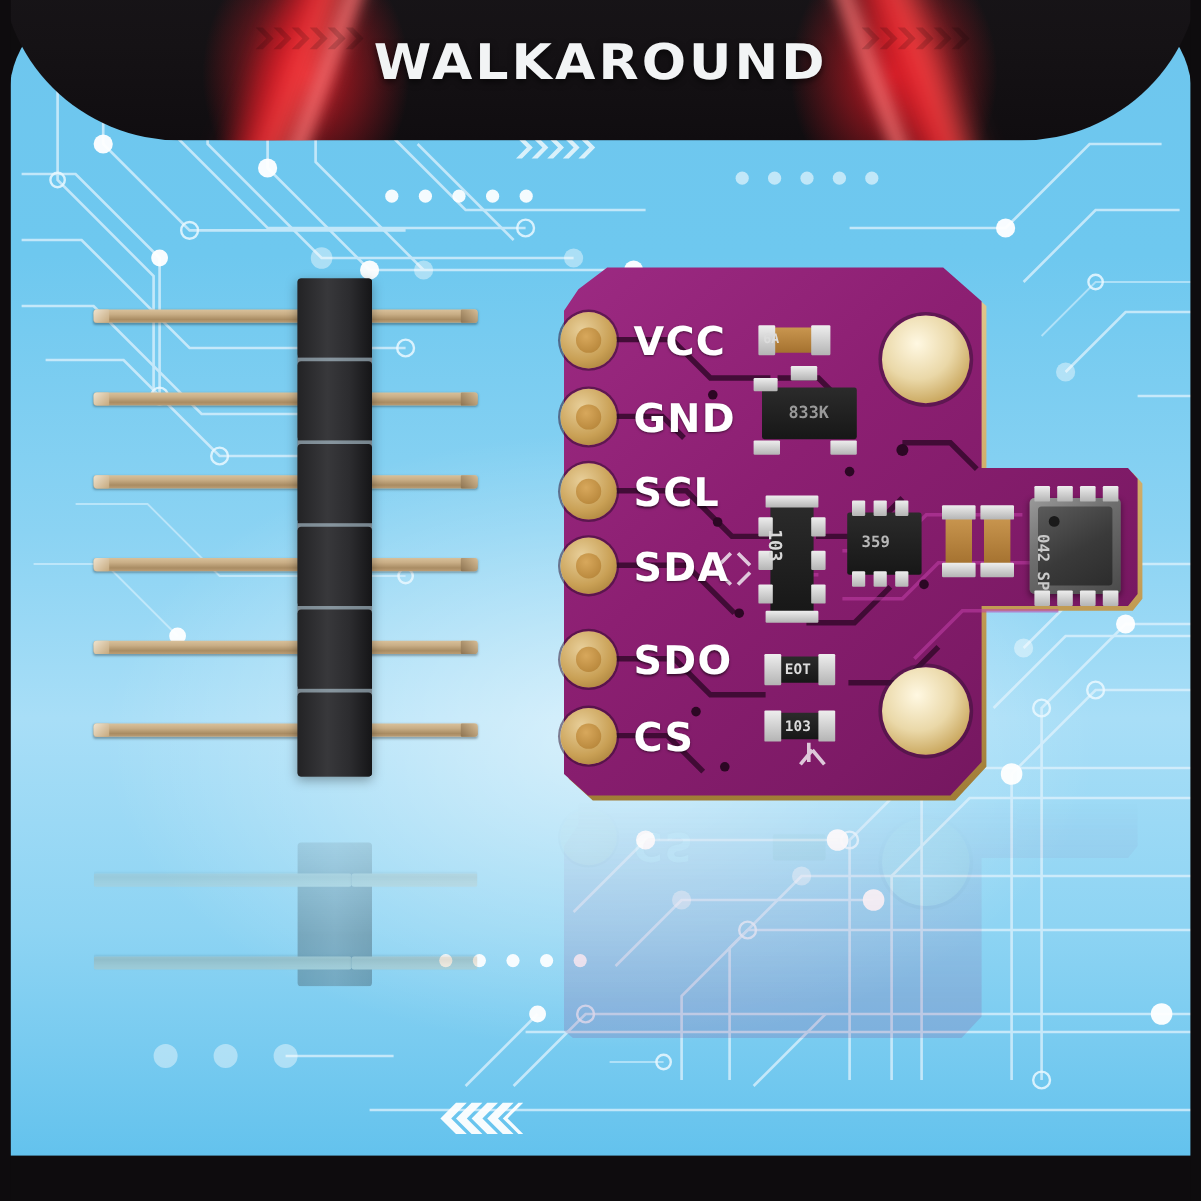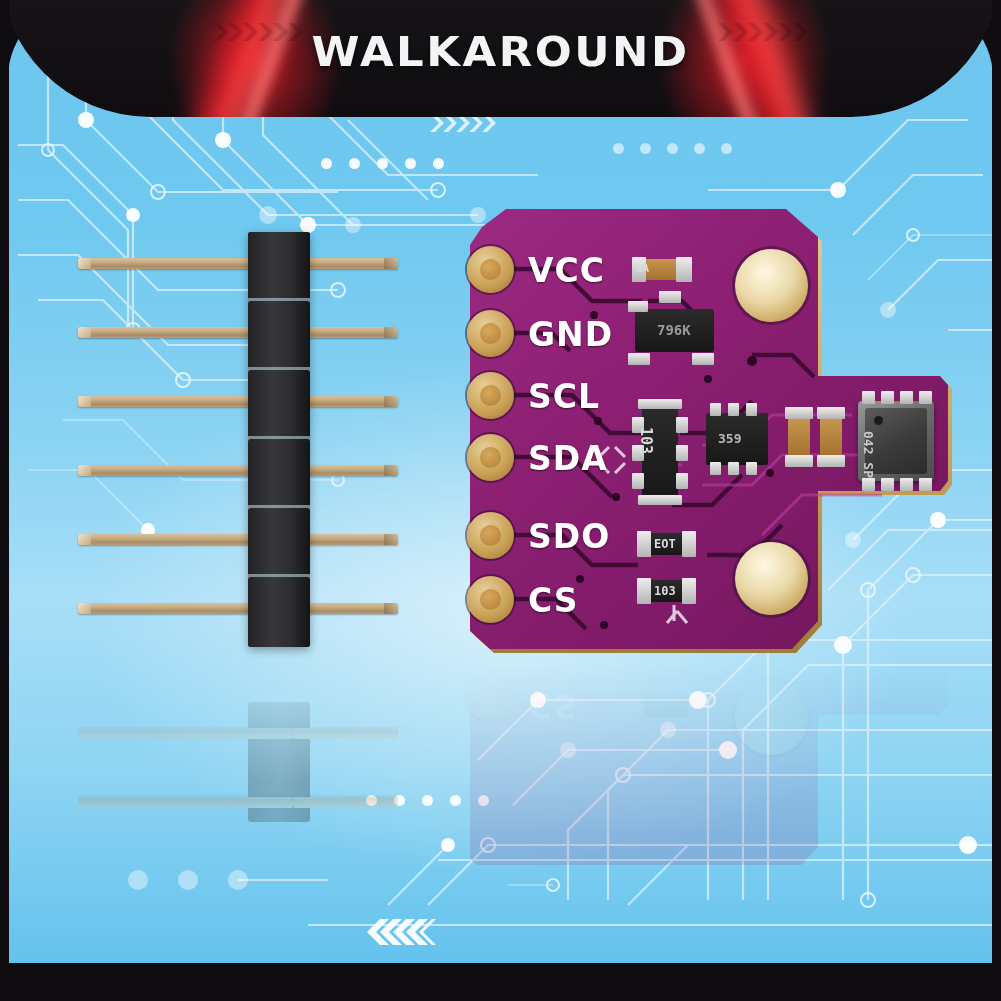--- a/index.html
+++ b/index.html
@@ -75,21 +75,21 @@
        border-radius:3px;}
   .hdr-gap{position:absolute;left:0;width:62px;height:6px;background:rgba(200,225,240,.55);}
 
   
   .hdr-reflect{position:absolute;left:78px;top:652px;width:320px;height:170px;
        transform:scaleY(-1);opacity:.30;
        -webkit-mask-image:linear-gradient(to top,transparent 2%,rgba(0,0,0,.9) 75%);
        mask-image:linear-gradient(to top,transparent 2%,rgba(0,0,0,.9) 75%);}
 
   
-  .pcb-wrap{position:absolute;left:452px;top:205px;width:510px;height:460px;}
+  .pcb-wrap{position:absolute;left:452px;top:219px;width:510px;height:460px;}
   .pcb-reflect{position:absolute;left:452px;top:665px;width:510px;height:200px;
        transform:scaleY(-1);opacity:.33;
        -webkit-mask-image:linear-gradient(to top,transparent 0%,rgba(0,0,0,.85) 85%);
        mask-image:linear-gradient(to top,transparent 0%,rgba(0,0,0,.85) 85%);}
 
   .pinlabel{position:absolute;color:#fff;font-size:33px;font-weight:bold;
         font-family:"DejaVu Sans", sans-serif;letter-spacing:1px;
         text-shadow:0 1px 2px rgba(0,0,0,.55);}
   .smdtext{position:absolute;color:#dcdcdc;font-size:11px;font-weight:bold;
         font-family:"DejaVu Sans Mono", monospace;}
@@ -414,21 +414,21 @@
     <div class="smd tan" style="left:186px;top:54px;width:44px;height:21px;"></div>
     <div class="term" style="left:180px;top:52px;width:14px;height:25px;"></div>
     <div class="term" style="left:224px;top:52px;width:16px;height:25px;"></div>
     <div class="smdtext" style="left:184px;top:57px;">6A</div>
     <div class="term" style="left:207px;top:86px;width:22px;height:12px;"></div>
 
     <div class="smd blk" style="left:183px;top:104px;width:79px;height:43px;"></div>
     <div class="term" style="left:176px;top:96px;width:20px;height:11px;"></div>
     <div class="term" style="left:176px;top:148px;width:22px;height:12px;"></div>
     <div class="term" style="left:240px;top:148px;width:22px;height:12px;"></div>
-    <div class="smdtext" style="left:205px;top:117px;font-size:14px;color:#9a9a9a;">796K</div>
+    <div class="smdtext" style="left:205px;top:117px;font-size:14px;color:#9a9a9a;">833K</div>
 
     <div class="smd blk" style="left:190px;top:200px;width:36px;height:94px;"></div>
     <div class="term" style="left:186px;top:194px;width:44px;height:10px;"></div>
     <div class="term" style="left:180px;top:212px;width:12px;height:16px;"></div>
     <div class="term" style="left:180px;top:240px;width:12px;height:16px;"></div>
     <div class="term" style="left:180px;top:268px;width:12px;height:16px;"></div>
     <div class="term" style="left:224px;top:212px;width:12px;height:16px;"></div>
     <div class="term" style="left:224px;top:240px;width:12px;height:16px;"></div>
     <div class="term" style="left:224px;top:268px;width:12px;height:16px;"></div>
     <div class="term" style="left:186px;top:290px;width:44px;height:10px;"></div>

